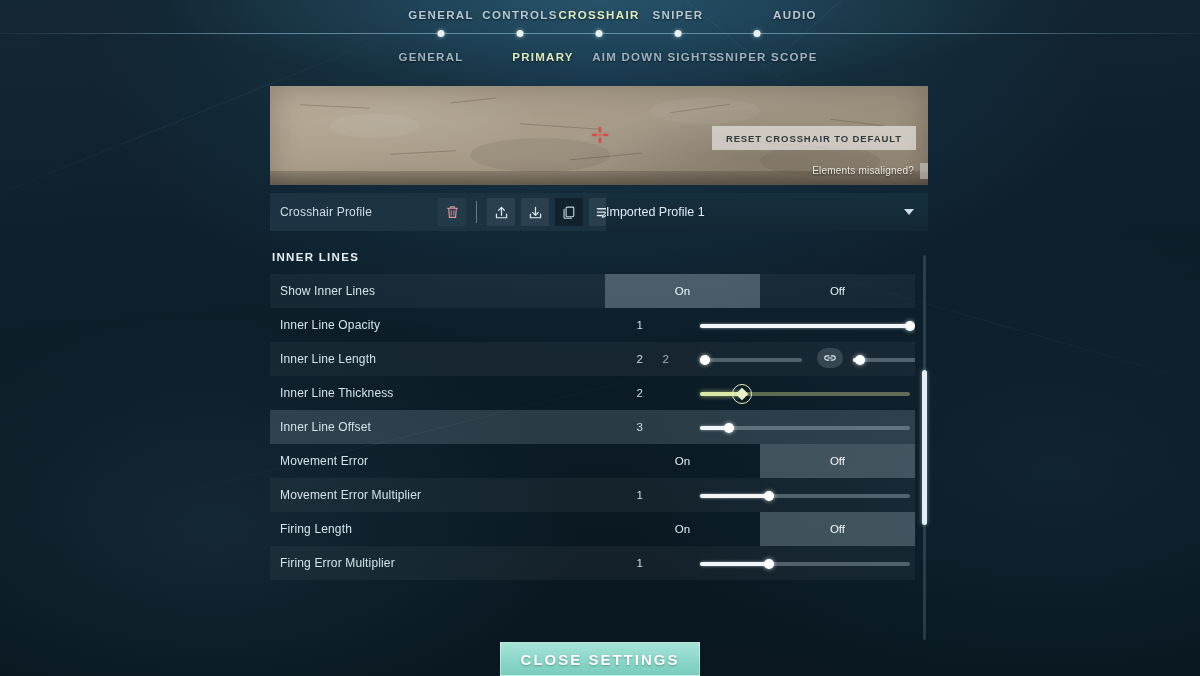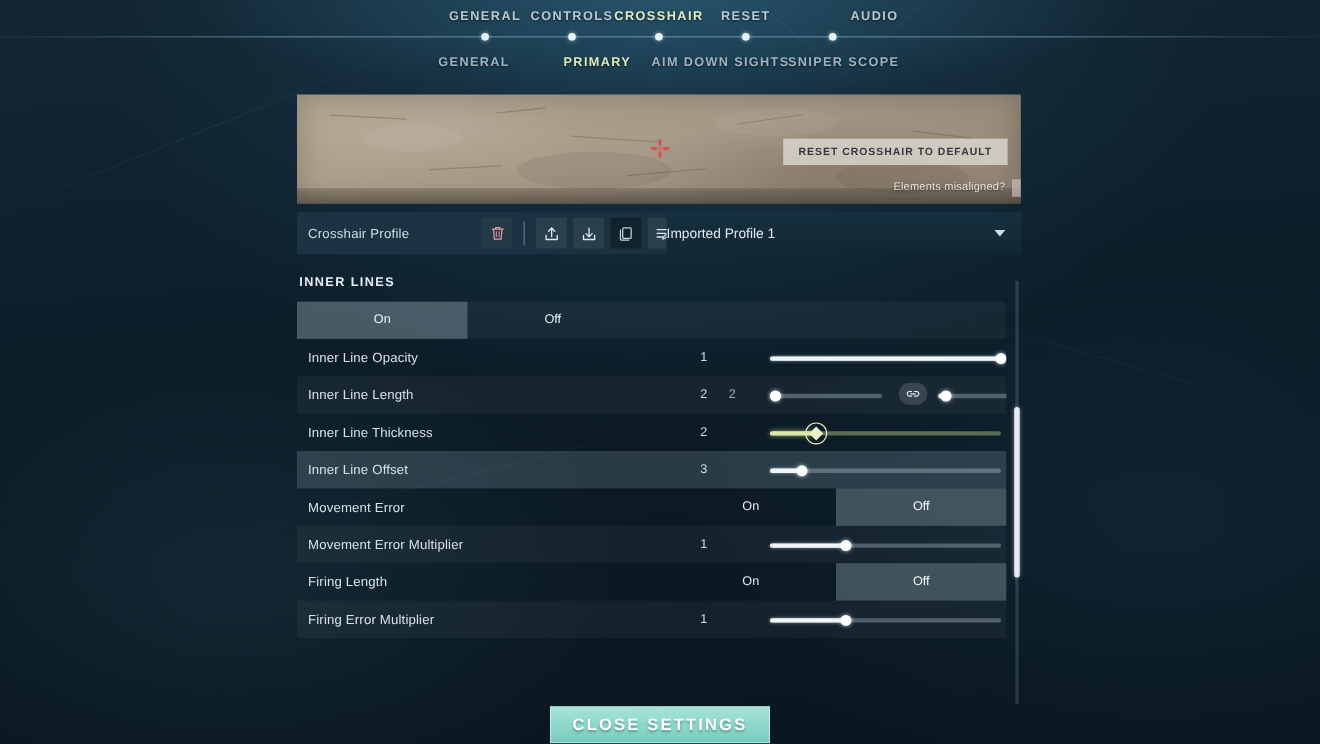--- a/index.html
+++ b/index.html
@@ -237,21 +237,21 @@
   <div class="bg-streak s2"></div>
   <div class="bg-streak s3"></div>
   <div class="bg-streak s4"></div>
   <div class="bg-streak s5"></div>
 
   <div id="primary-nav">
     <div class="pnav-inner" id="pnav-inner">
         <div class="pnav-item" style="left: 441px;">GENERAL</div>
         <div class="pnav-item" style="left: 520px;">CONTROLS</div>
         <div class="pnav-item active" style="left: 599px;">CROSSHAIR</div>
-        <div class="pnav-item" style="left: 678px;">RESET</div>
+        <div class="pnav-item" style="left: 678px;">SNIPER</div>
         <div class="pnav-item" style="left: 778px; margin-left: 17px;">AUDIO</div>
       </div>
     <div class="pnav-line"></div>
     <div id="pnav-dots">
         <div class="pnav-dot" style="left: 441px;"></div>
         <div class="pnav-dot" style="left: 520px;"></div>
         <div class="pnav-dot" style="left: 599px;"></div>
         <div class="pnav-dot" style="left: 678px;"></div>
         <div class="pnav-dot" style="left: 757px;"></div>
       </div>
@@ -337,20 +337,21 @@
       <div id="profile-select">
         <span id="profile-select-value">Imported Profile 1</span>
         <span id="profile-caret"></span>
       </div>
     </div>
 
     <div id="section-header">INNER LINES</div>
 
     <div id="settings-list">
         <div class="row alt">
+          <div class="row-label">Show Inner Lines</div>
           <div class="row-ctrl">
             <div class="toggle">
               <div class="toggle-opt sel">On</div>
               <div class="toggle-opt">Off</div>
             </div>
           </div>
         </div>
         <div class="row">
           <div class="row-label">Inner Line Opacity</div>
           <div class="row-ctrl">

